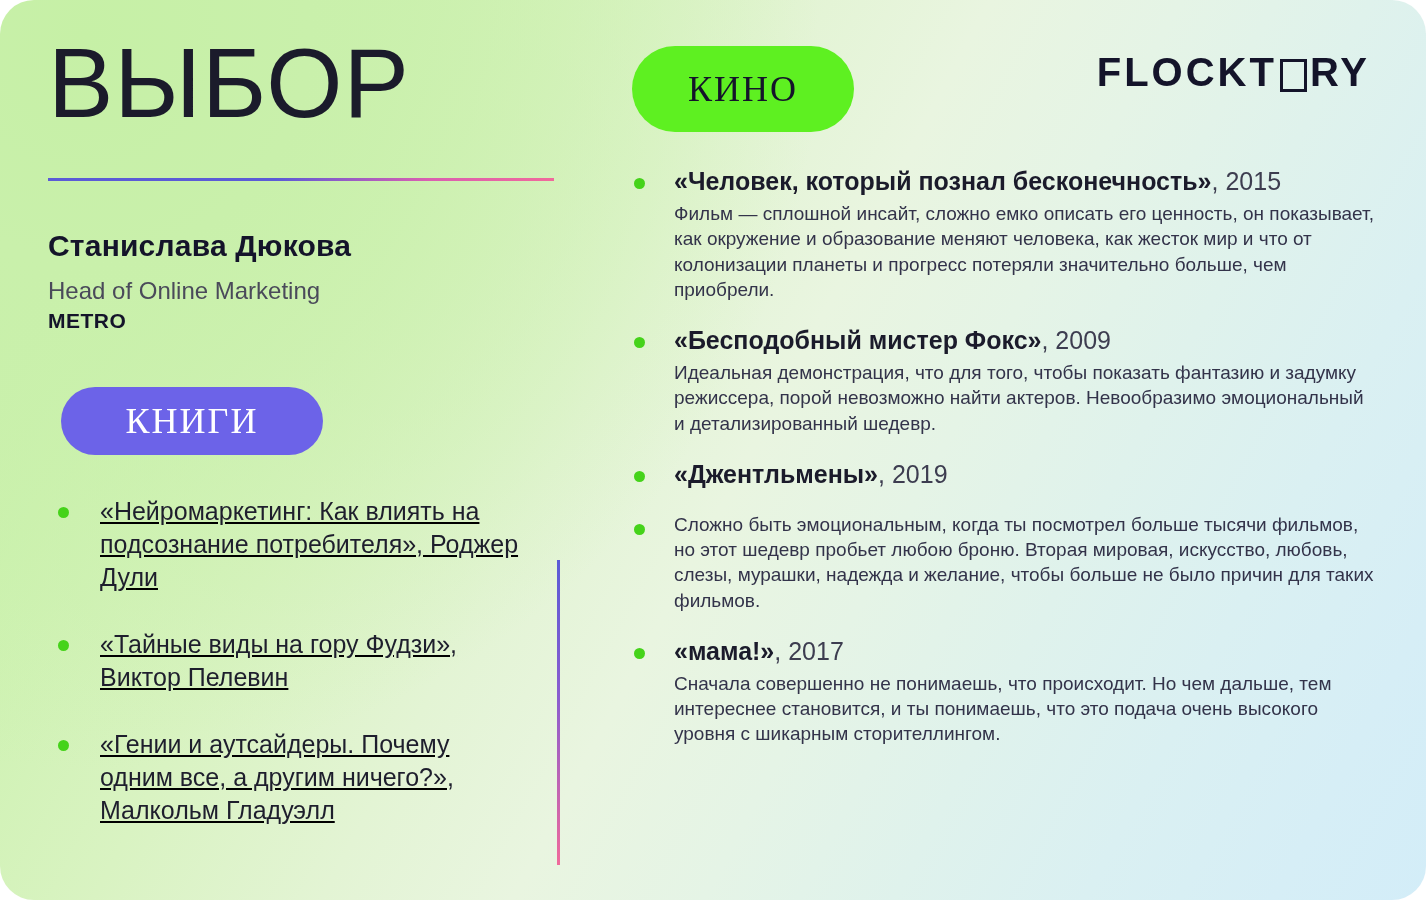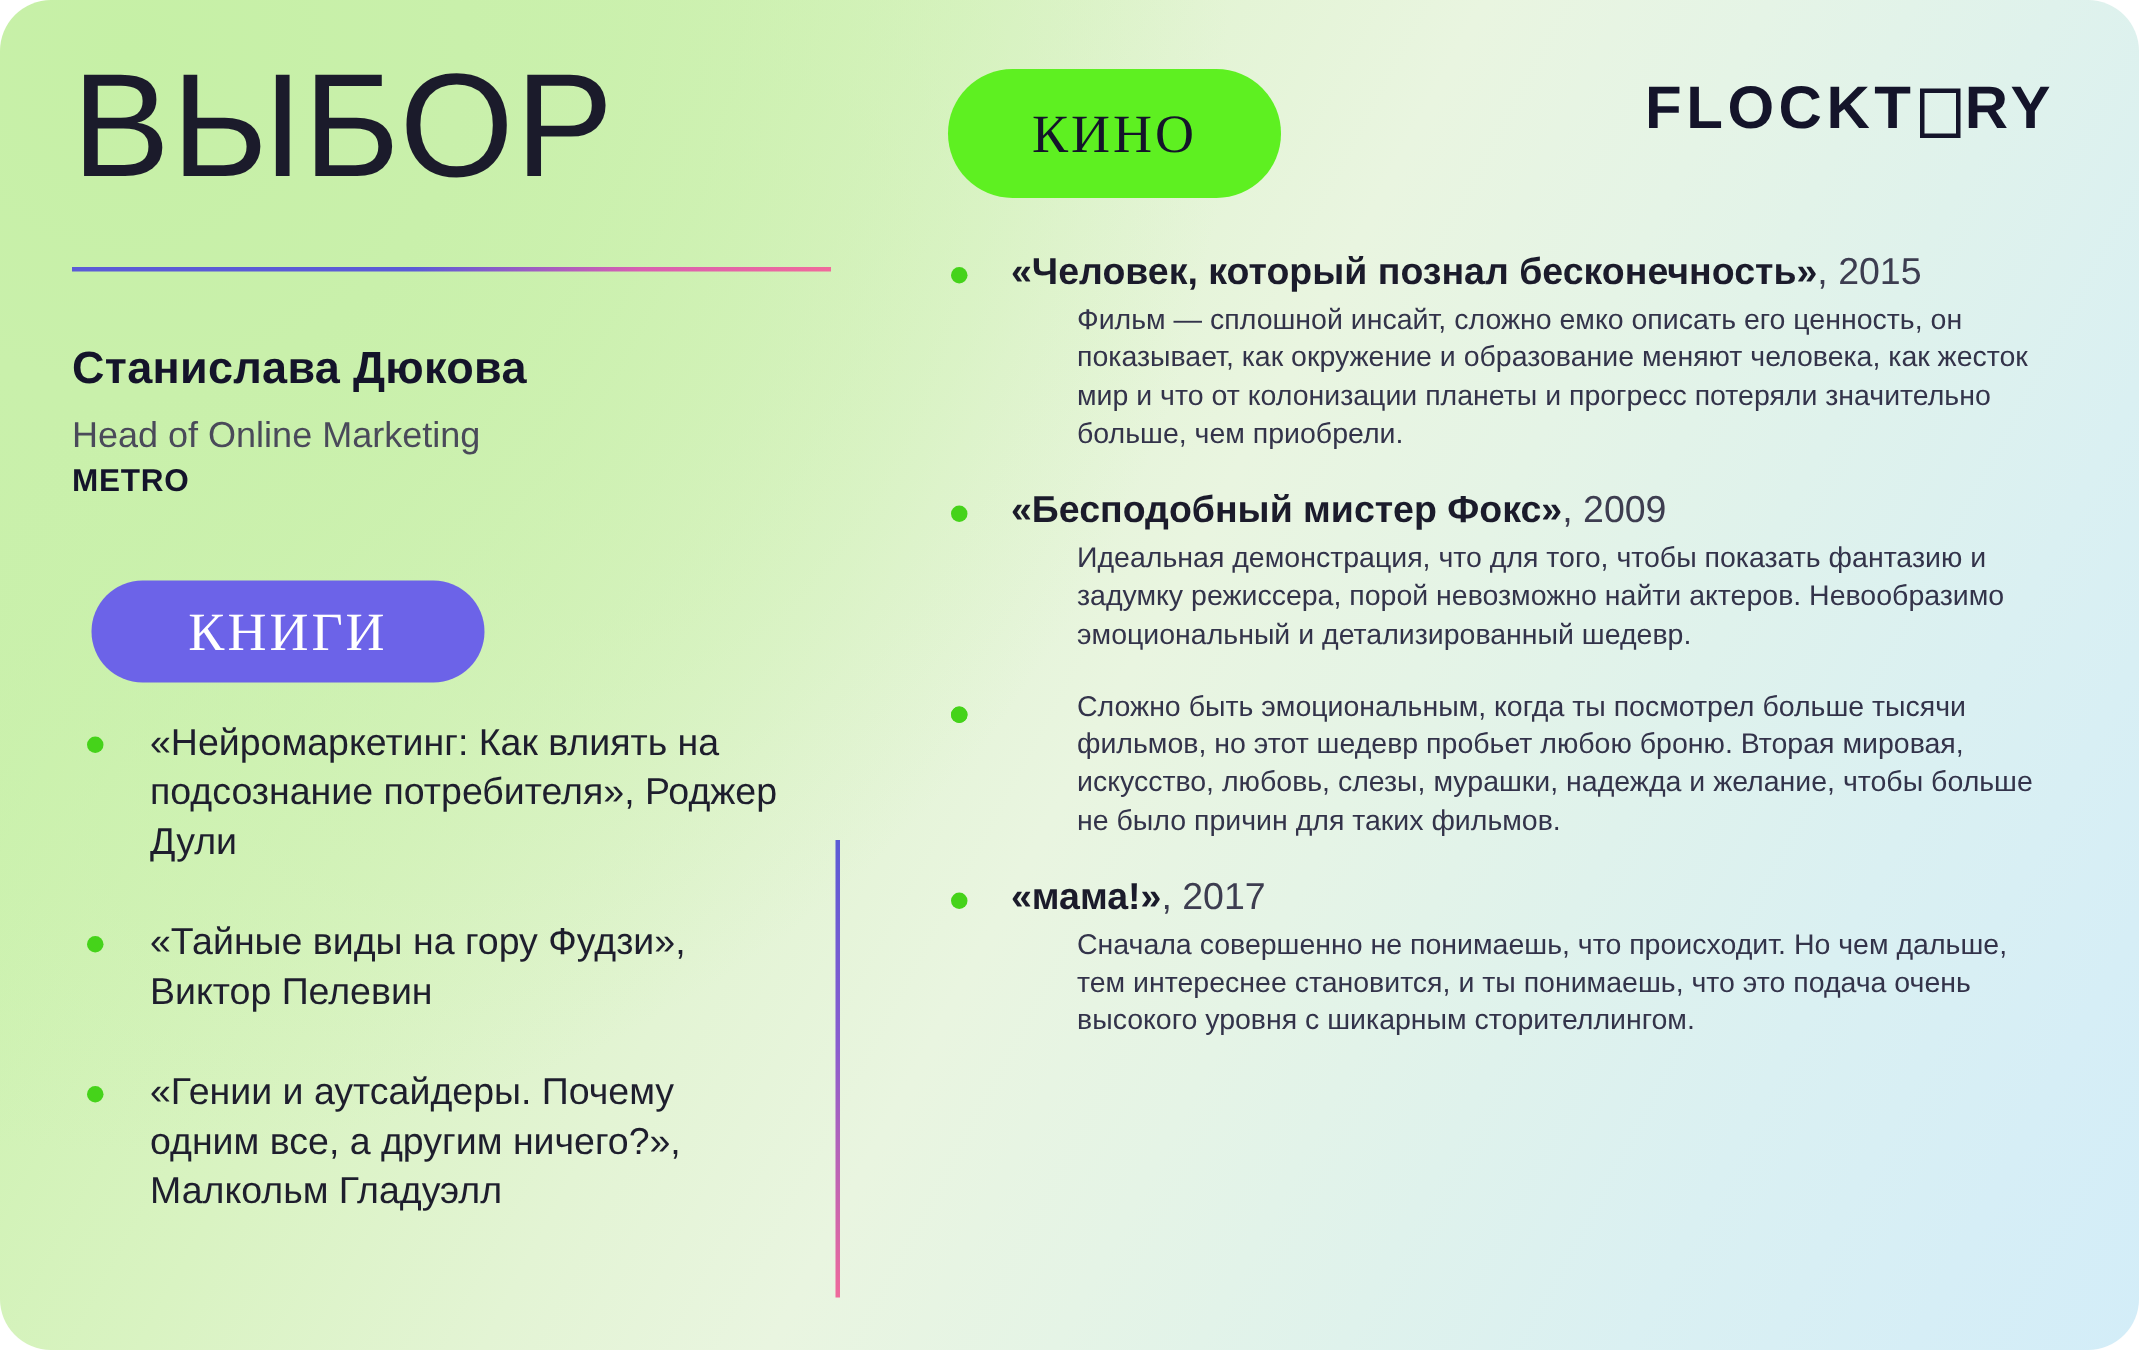--- a/index.html
+++ b/index.html
@@ -55,21 +55,21 @@
     color: #14142a;
     letter-spacing: 2px;
     font-family: Liberation Serif, serif;
   }
   #books-pill {
     margin-top: 54px; margin-left: 13px;
     width: 262px; height: 68px;
     background: #6c63e8;
     color: #ffffff;
   }
-  #books-list { margin-top: 24px; padding-left: 2px; }
+  #books-list { margin-top: 40px; padding-left: 2px; text-decoration: underline; }
   .book-item {
     position: relative;
     padding-left: 50px;
     margin-bottom: 34px;
     font-size: 25px;
     line-height: 1.32;
     color: #1e1e2d;
     max-width: 470px;
   }
   .book-item .dot, .movie-item .dot {
@@ -117,21 +117,20 @@
     font-size: 25px; color: #1b1b2b; line-height: 1.2;
   }
   .movie-title b { font-weight: bold; }
   .movie-year { color: #3d3d50; font-weight: normal; }
   .movie-desc {
     margin-top: 5px;
     font-size: 19px;
     line-height: 1.33;
     color: #33334a;
     max-width: 720px;
-    margin-left: 44px;
   }
 </style>
 </head>
 <body>
 
 <div id="card">
 
   <div id="left">
     <div id="title">ВЫБОР</div>
     <div id="divider"></div>
@@ -183,20 +182,23 @@
       <div class="movie-item">
         <span class="dot"></span>
         <div class="movie-title">
           <b>«Бесподобный мистер Фокс»</b><span class="movie-year">, 2009</span>
         </div>
         <div class="movie-desc">Идеальная демонстрация, что для того, чтобы показать фантазию и задумку режиссера, порой невозможно найти актеров. Невообразимо эмоциональный и детализированный шедевр.</div>
       </div>
 
       <div class="movie-item">
         <span class="dot"></span>
+        <div class="movie-title">
+          <b>«Джентльмены»</b><span class="movie-year">, 2019</span>
+        </div>
       </div>
 
       <div class="movie-item">
         <span class="dot"></span>
         <div class="movie-desc">Сложно быть эмоциональным, когда ты посмотрел больше тысячи фильмов, но этот шедевр пробьет любою броню. Вторая мировая, искусство, любовь, слезы, мурашки, надежда и желание, чтобы больше не было причин для таких фильмов.</div>
       </div>
 
       <div class="movie-item">
         <span class="dot"></span>
         <div class="movie-title">

